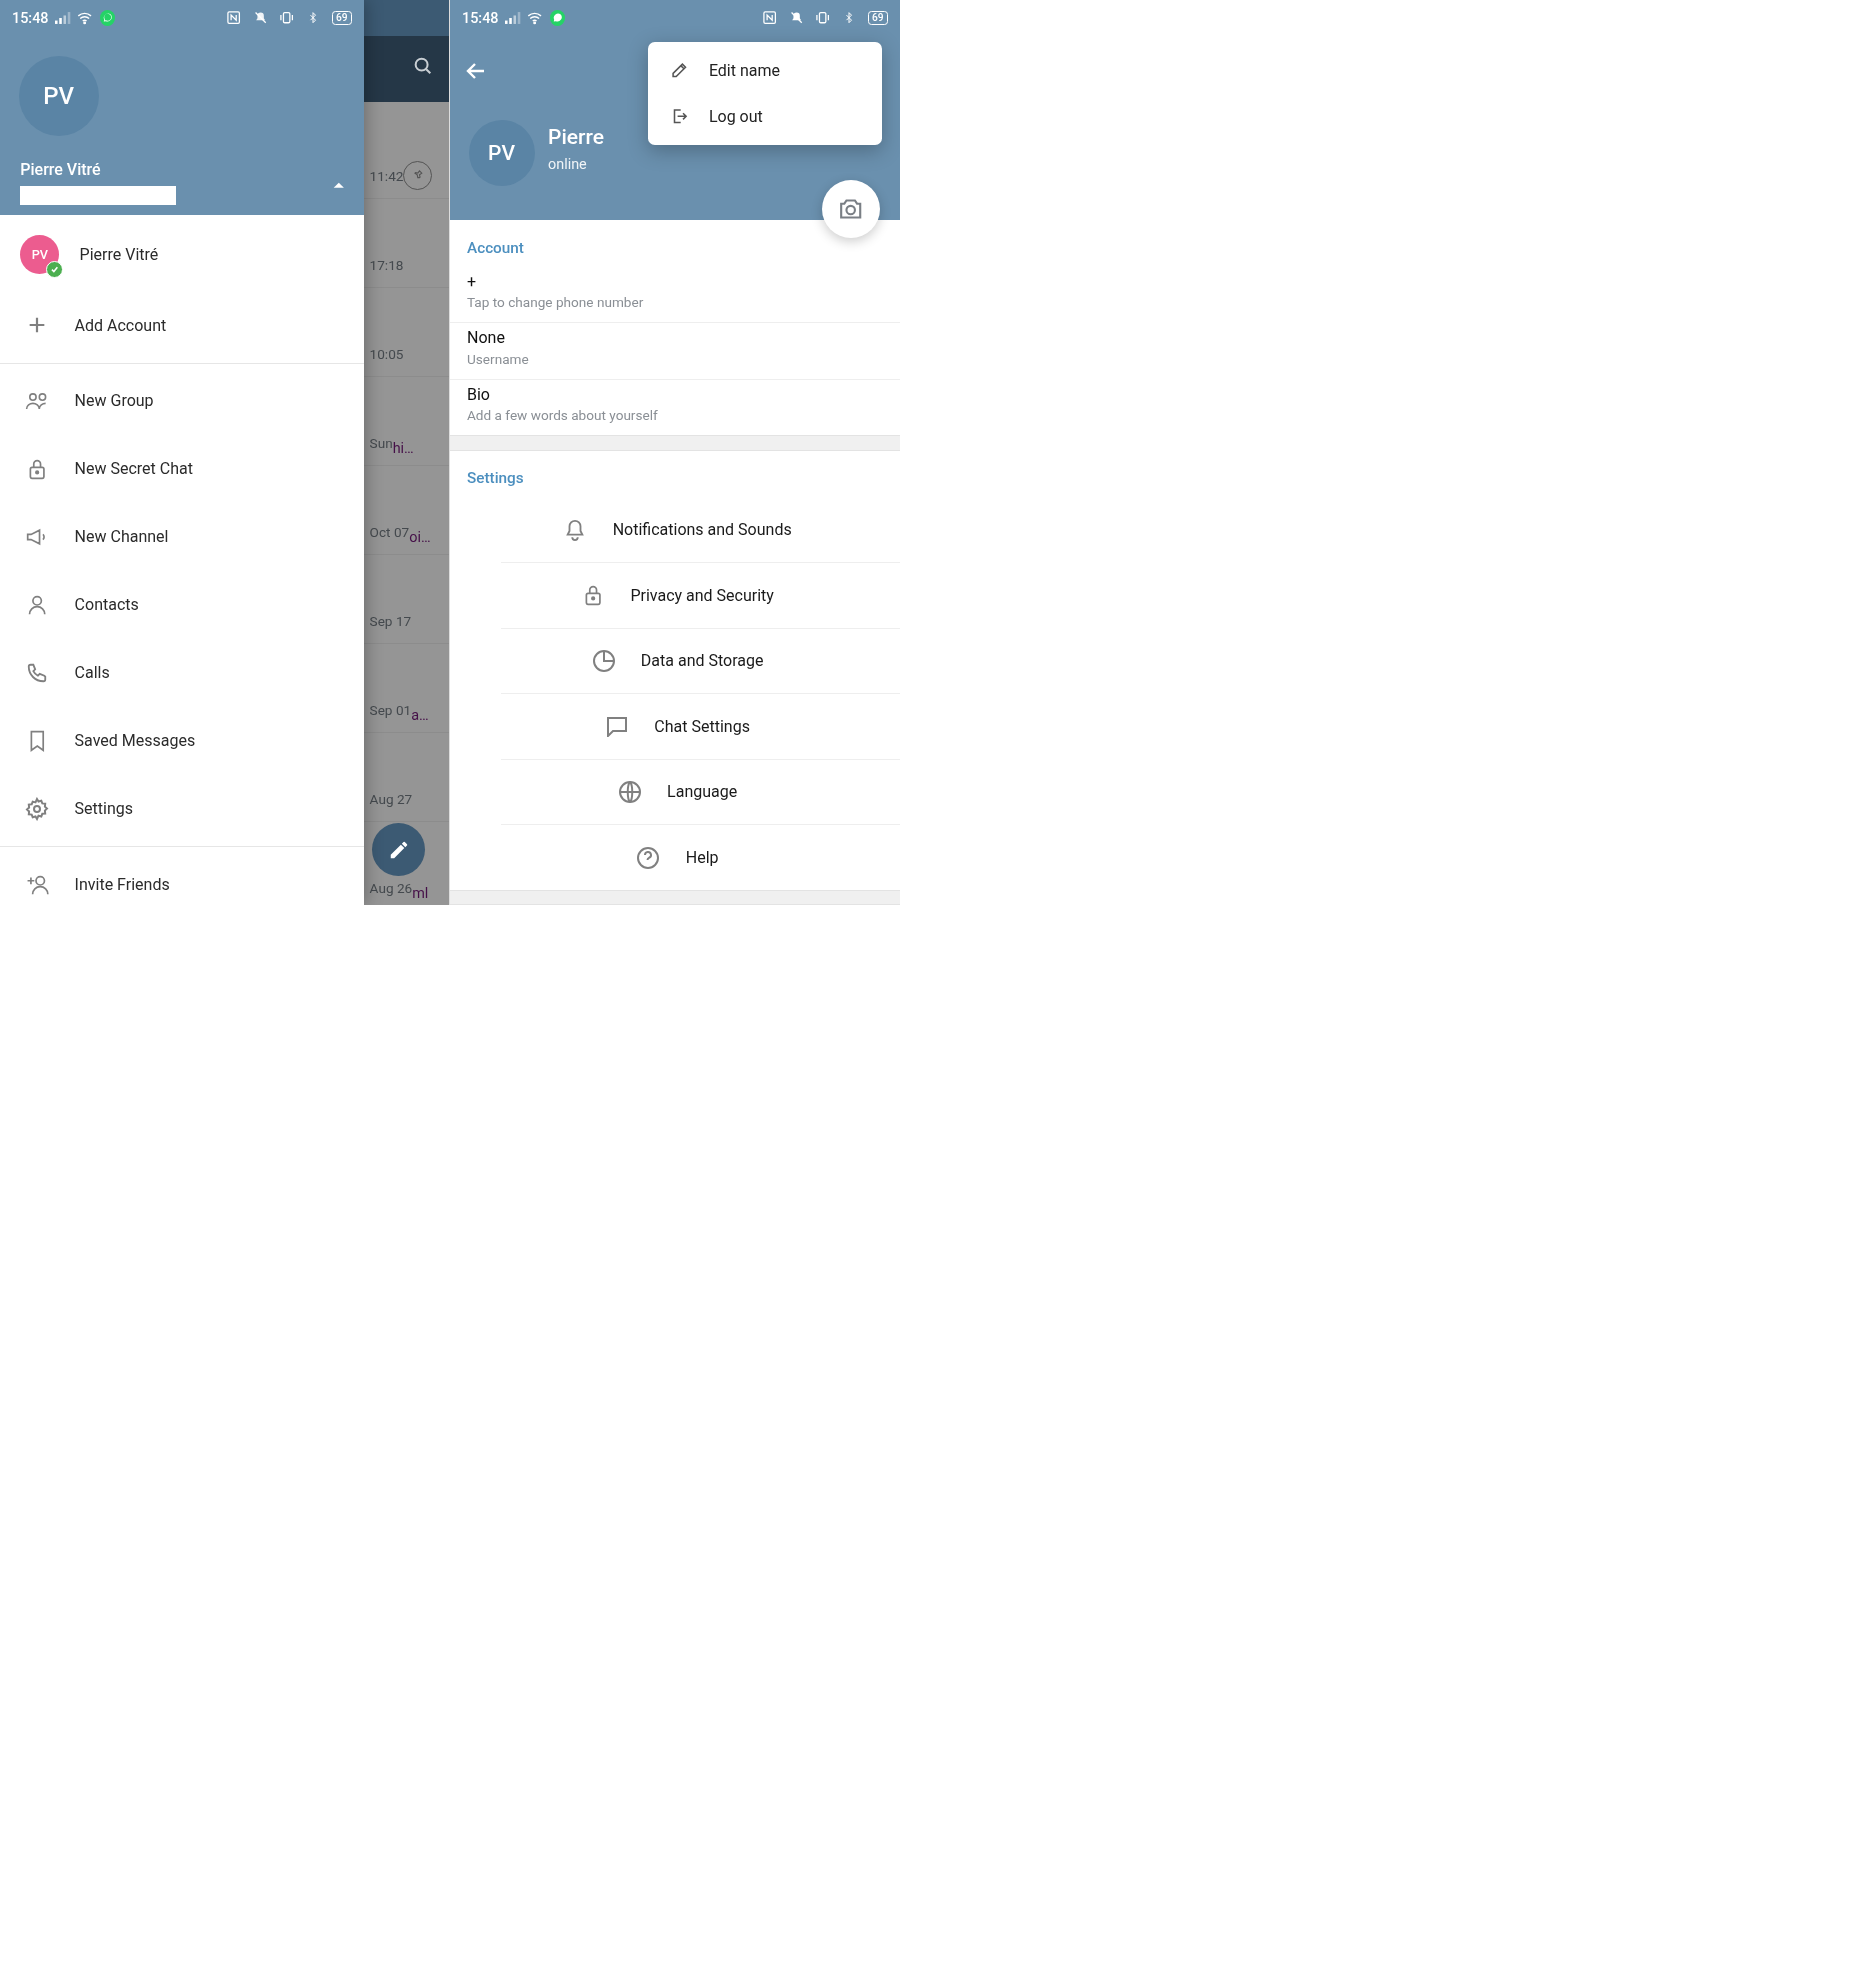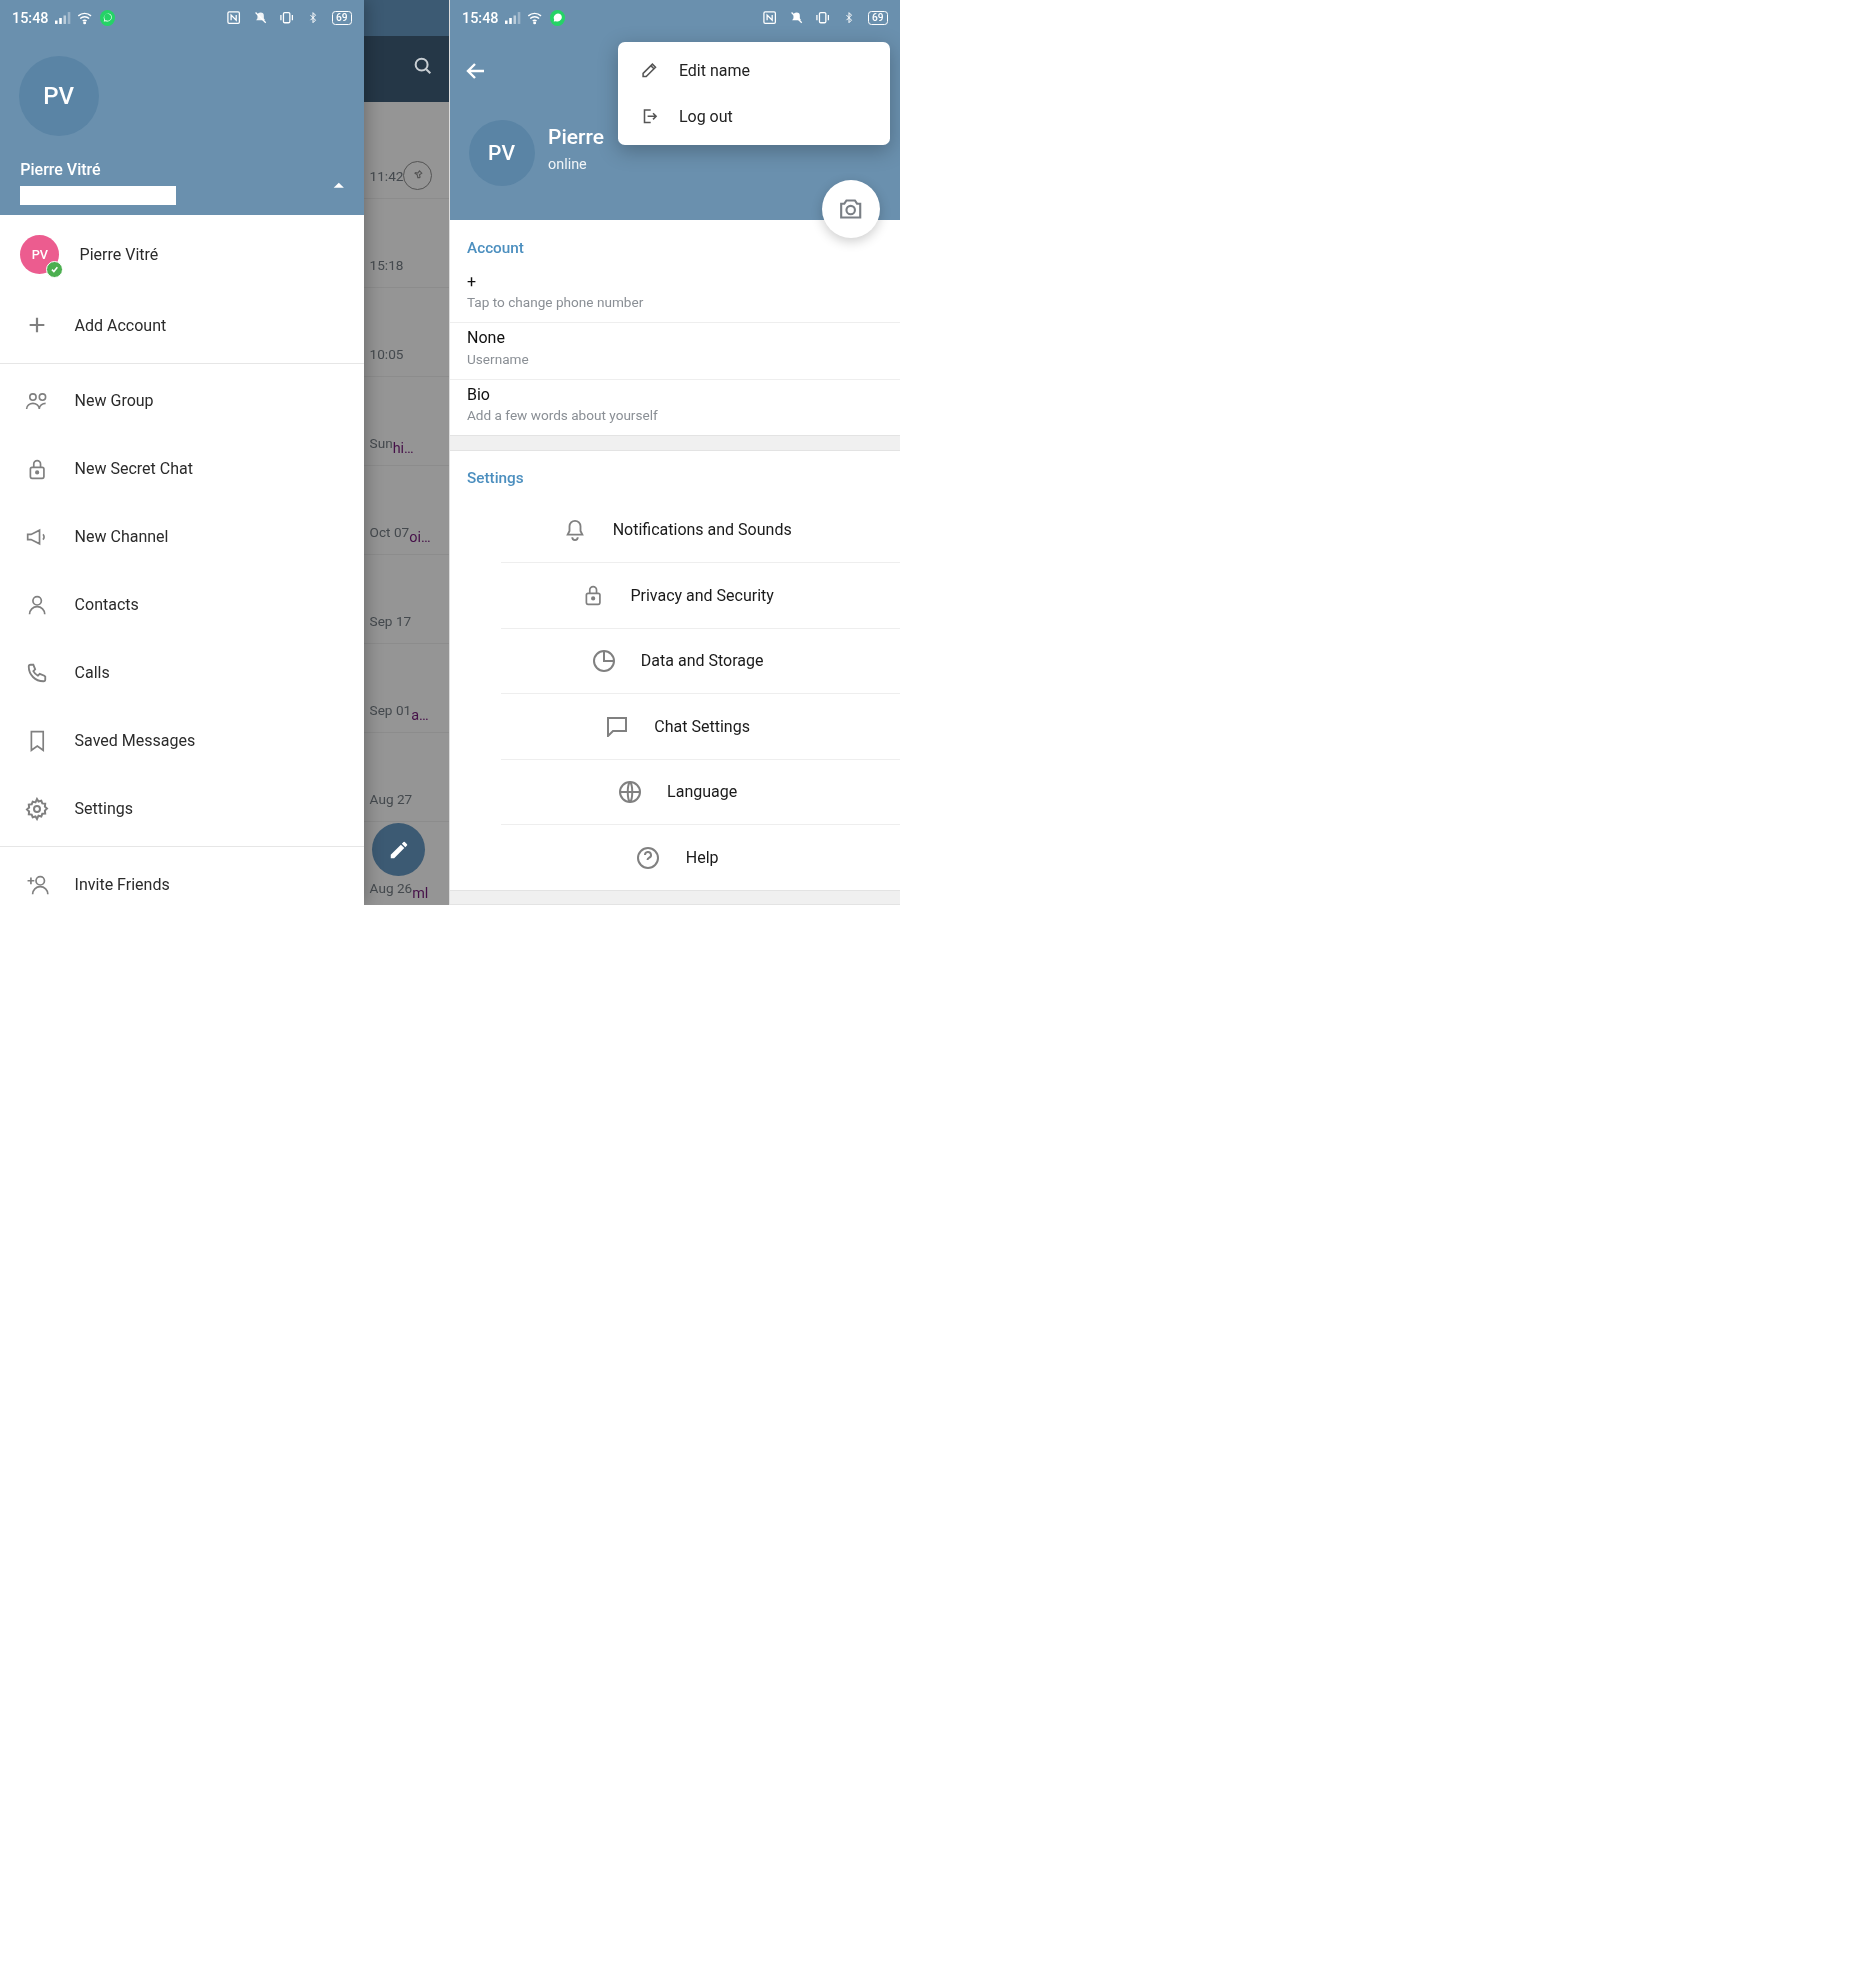--- a/index.html
+++ b/index.html
@@ -43,21 +43,21 @@
   .acct-check { position:absolute; right:-3.4px; bottom:-3.4px; width:17px; height:17px; border-radius:50%; background:#4caf50; border:1.7px solid #fff; display:flex; align-items:center; justify-content:center;}
 
   
   .s2-head { height:220px; background:#6a90ae; position:relative; color:#fff;}
   .s2-back { position:absolute; top:59px; left:13.6px;}
   .s2-avatar { position:absolute; top:120px; left:18.6px; width:66px; height:66px; border-radius:50%; background:#5a84a5; display:flex; align-items:center; justify-content:center; font-size:21px; font-weight:500;}
   .s2-name { position:absolute; left:98px; top:125px; font-size:21px; font-weight:500;}
   .s2-status { position:absolute; left:98px; top:156px; font-size:14.4px; opacity:.9;}
   .camera-fab { position:absolute; top:180px; right:20.3px; width:58px; height:58px; border-radius:50%; background:#fff; box-shadow:0 3.4px 12px rgba(0,0,0,.2); display:flex; align-items:center; justify-content:center; z-index:5;}
 
-  .popup { position:absolute; top:42px; right:10px; width:272px; background:#fff; border-radius:6.8px; box-shadow:0 5.1px 20.3px rgba(0,0,0,.25); z-index:70; padding:5.1px 0;text-align:right;}
+  .popup { position:absolute; top:42px; right:18px; width:234px; background:#fff; border-radius:6.8px; box-shadow:0 5.1px 20.3px rgba(0,0,0,.25); z-index:70; padding:5.1px 0;text-align:right;}
   .popup-item { display:flex; align-items:center; gap:18.6px; padding:13.6px 20.3px; font-size:16px; color:#222;}
   .popup-icon { width:22px; display:flex; align-items:center; justify-content:center; color:#606060;}
 
   .s2-body { padding-top:0;}
   .section-title { padding: 18.6px 17px 10.2px; color:#4c8fbf; font-size:15.3px; font-weight:500;}
   .setting-block { padding: 5.1px 17px 12px; border-bottom:0.8px solid #eee;}
   .setting-main { font-size:16px; color:#111; padding-bottom:3.4px;}
   .setting-sub { font-size:13.6px; color:#8a8f95;}
   .gap-bar { height:15.3px; background:#f0f0f0; border-top:0.8px solid #e3e3e3; border-bottom:0.8px solid #e3e3e3;}
 
@@ -79,21 +79,21 @@
     <div class="s1-chatcol">
       <div class="chatrow">
           <span class="time">11:42</span>
           <span class="pin">
             <svg width="13.6" height="13.6" viewBox="0 0 24 24" fill="none" stroke="#888" stroke-width="2">
               <path d="M12 17l-1-5-4-3 1-1 4 1 3-4 4 4-4 3 1 4-1 1z"></path>
             </svg>
           </span>
         </div>
       <div class="chatrow">
-          <span class="time">15:18</span>
+          <span class="time">17:18</span>
         </div>
       <div class="chatrow">
           <span class="time">10:05</span>
         </div>
       <div class="chatrow">
           <span class="time">Sun</span>
           <span class="sub">hi…</span>
         </div>
       <div class="chatrow">
           <span class="time">Oct 07</span>

